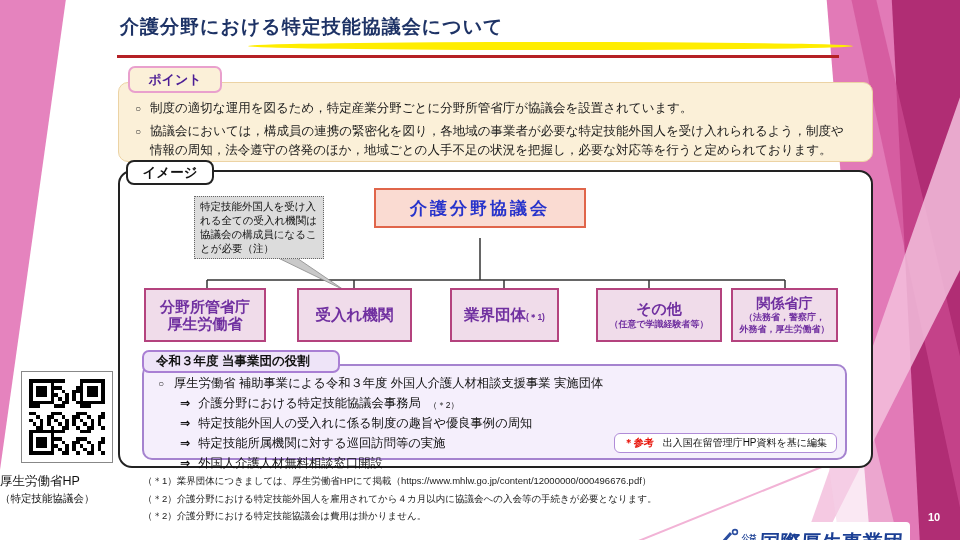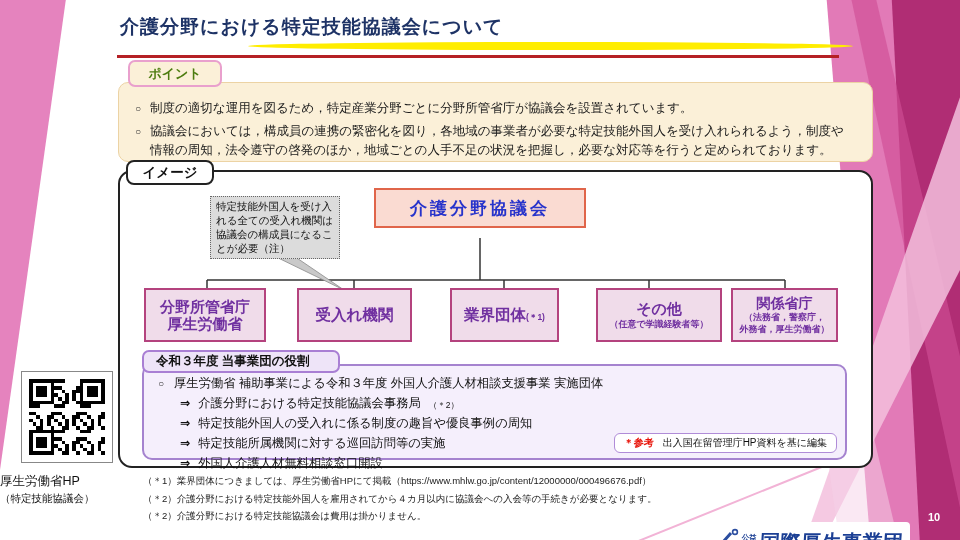--- a/index.html
+++ b/index.html
@@ -20,56 +20,56 @@
              transform:rotate(-22deg);z-index:0;}
 
   
   .title{position:absolute;left:120px;top:14px;font-size:19px;font-weight:bold;color:#1e3366;
          letter-spacing:1px;z-index:2;}
   .swoosh{position:absolute;left:248px;top:42px;width:605px;height:8px;background:#ffed00;
           border-radius:50%;z-index:1;}
   .redline{position:absolute;left:117px;top:55px;width:722px;height:3px;background:#b52025;z-index:2;}
 
   
-  .points-tab{position:absolute;left:128px;top:60px;min-width:90px;height:23px;background:#fbf0d8;
+  .points-tab{position:absolute;left:128px;top:66px;min-width:90px;height:23px;background:#fbf0d8;
               border:2px solid #e9a0cd;border-radius:7px;display:flex;align-items:center;justify-content:center;
-              font-size:13px;font-weight:bold;color:#4d7c0f;z-index:4;}
+              font-size:13px;font-weight:bold;color:#4c1d95;z-index:4;}
   .points-box{position:absolute;left:118px;top:82px;width:755px;height:80px;background:#fbf0d8;
               border:1px solid #ecd3a4;border-radius:10px;z-index:3;box-sizing:border-box;
               padding:16px 18px 0 16px;}
   .point-row{display:flex;gap:9px;font-size:12.5px;color:#1a1a1a;line-height:1.5;margin-bottom:4px;}
   .point-marker{font-size:10px;padding-top:2px;color:#333;}
   .point-text{width:700px;}
 
   
   .image-tab{position:absolute;left:126px;top:160px;min-width:88px;height:25px;background:#fff;
              border:2px solid #222;border-radius:8px;display:flex;align-items:center;justify-content:center;
              font-size:13.5px;font-weight:bold;color:#111;z-index:4;box-sizing:border-box;}
   .image-box{position:absolute;left:118px;top:170px;width:755px;height:298px;background:#fff;
              border:2px solid #222;border-radius:14px;z-index:3;box-sizing:border-box;}
   .connectors{position:absolute;left:0;top:0;width:751px;height:294px;z-index:1;}
-  .callout{position:absolute;left:90px;top:24px;width:118px;background:#dcdcdc;border:1px dotted #666;
+  .callout{position:absolute;left:74px;top:24px;width:118px;background:#dcdcdc;border:1px dotted #666;
            font-size:10.5px;line-height:1.32;padding:3px 5px;color:#111;z-index:2;}
   .root-box{position:absolute;left:254px;top:16px;width:212px;height:40px;background:#fadbd2;
             border:2px solid #e0654a;display:flex;align-items:center;justify-content:center;
             font-size:17px;font-weight:bold;color:#2733cb;letter-spacing:3px;z-index:2;box-sizing:border-box;}
   .child{position:absolute;top:116px;height:54px;background:#f0dcea;border:2px solid #b4437e;
          color:#7030a0;font-weight:bold;display:flex;flex-direction:column;align-items:center;
          justify-content:center;text-align:center;line-height:1.15;z-index:2;box-sizing:border-box;}
   .cb1{left:24px;width:122px;font-size:15px;}
   .cb2{left:177px;width:115px;font-size:15.5px;text-align:right;}
   .cb3{left:330px;width:109px;font-size:15.5px;}
   .cb4{left:476px;width:126px;font-size:15px;}
   .cb5{left:611px;width:107px;font-size:14px;}
   .child .subnote{font-size:9px;line-height:1.25;margin-top:1px;}
   .child .supnote{font-size:8.5px;vertical-align:baseline;}
 
   .role-tab{position:absolute;left:22px;top:178px;min-width:198px;height:23px;background:#eee4f8;
             border:2px solid #a97fd4;border-radius:7px;display:flex;align-items:center;
-            padding:0 12px;font-size:12.5px;font-weight:bold;color:#111;z-index:3;box-sizing:border-box;font-family:Liberation Serif, serif;}
+            padding:0 12px;font-size:12.5px;font-weight:bold;color:#111;z-index:3;box-sizing:border-box;}
   .role-box{position:absolute;left:22px;top:192px;width:705px;height:96px;background:#f5effc;
             border:2px solid #a583cf;border-radius:10px;z-index:2;box-sizing:border-box;
             padding:9px 12px 4px 14px;}
   .role-lead{display:flex;gap:10px;font-size:12.3px;line-height:1.42;color:#111;}
   .role-item{display:flex;gap:8px;font-size:12.3px;line-height:1.42;margin:2.5px 0 0 22px;color:#111;}
   .role-arrow{font-weight:bold;}
   .role-sup{font-size:8.5px;align-self:flex-end;padding-bottom:1px;}
   .ref-note{position:absolute;right:8px;bottom:5px;background:#fff;border:1px solid #b08cd8;
             border-radius:6px;padding:2px 9px;font-size:10px;color:#111;display:flex;gap:9px;}
   .ref-mark{color:#e8140a;font-weight:bold;}

